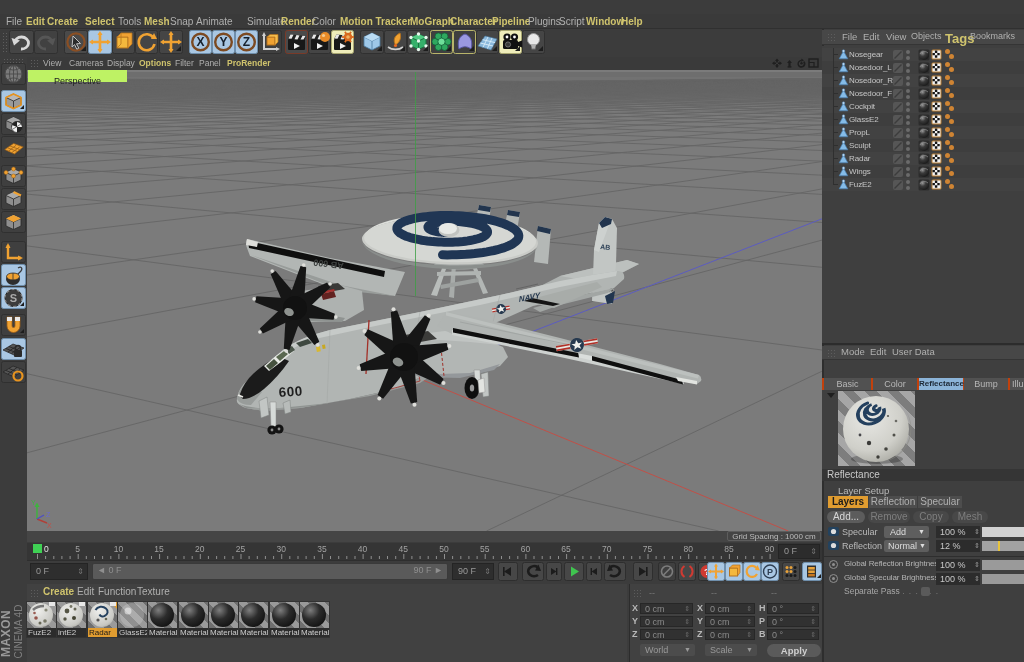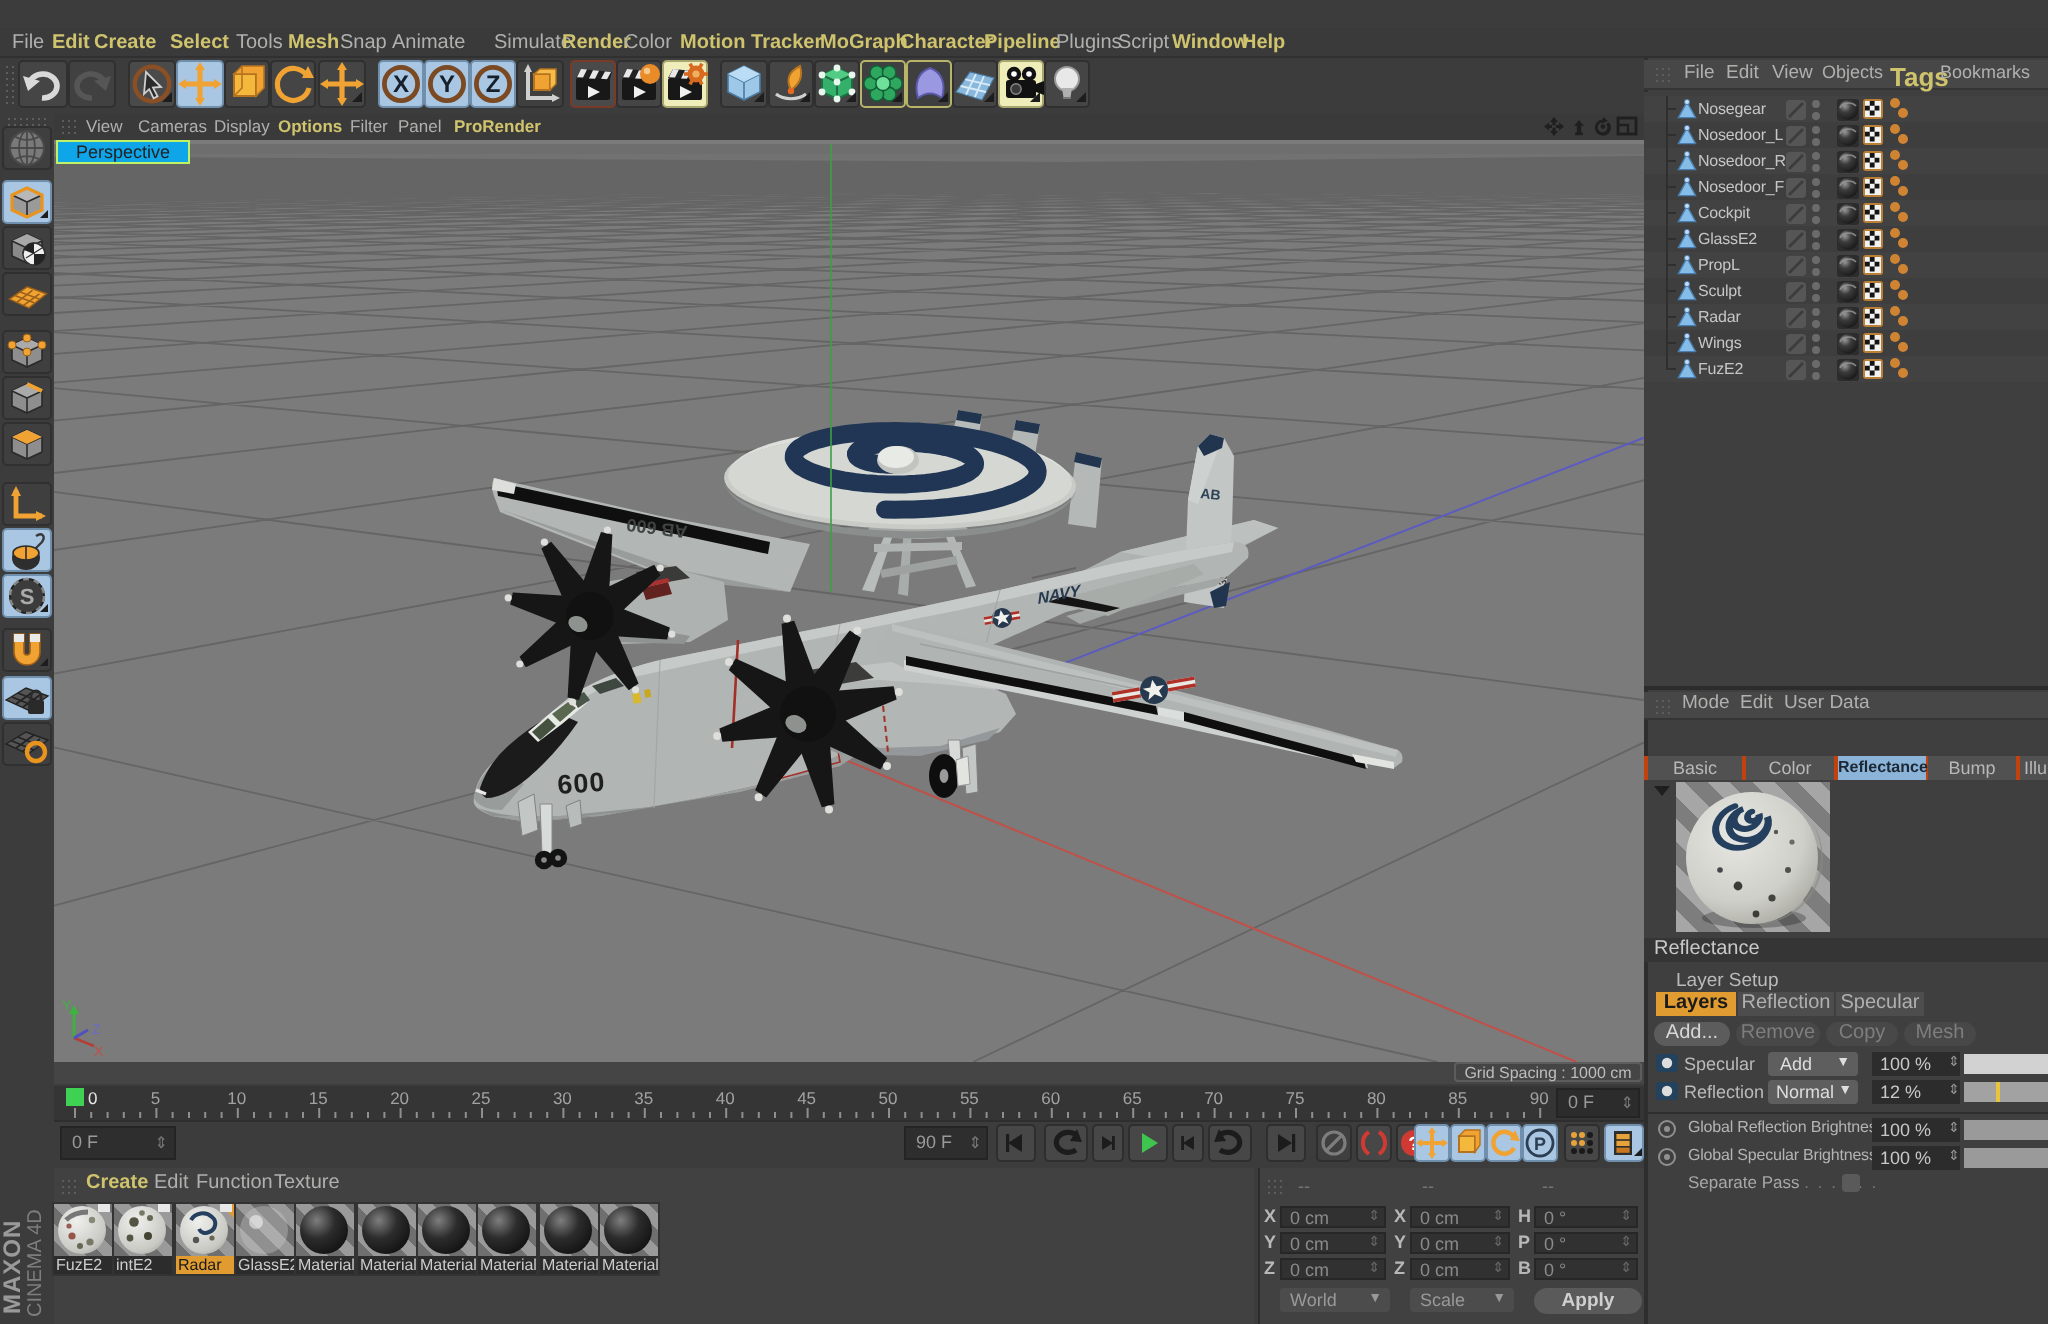--- a/index.html
+++ b/index.html
@@ -513,21 +513,21 @@
 <path d="M37 505L37 519" stroke="#3db43d" stroke-width="1.4"></path>
 <path d="M37 519L47 523" stroke="#b04038" stroke-width="1.4"></path>
 <path d="M37 519L44 515" stroke="#5050c0" stroke-width="1.4"></path>
 <path d="M34.5 507L37 502.5L39.5 507Z" fill="#3db43d"></path>
 <text x="31" y="505" font-size="7" fill="#3db43d" font-family="Liberation Sans">Y</text>
           <text x="46" y="517" font-size="7" fill="#6a6ad0" font-family="Liberation Sans">Z</text>
           <text x="47" y="528" font-size="7" fill="#c05048" font-family="Liberation Sans">X</text>
 </g>
       </svg>
 
-  <div class="abs" style="left:1px;top:13px;height:12px;background:#0ea5e9;border:1px solid #bef264;font-size:9px;color:#222;line-height:11px;padding:0 9px">Perspective</div>
+  <div class="abs" style="left:1px;top:13px;height:12px;background:#0ea5e9;border:6px solid #bef264;font-size:9px;color:#222;line-height:11px;padding:0 20px">Perspective</div>
 
   <div class="abs" style="left:0;top:474px;width:795px;height:11px;background:#454545"></div>
       <div class="abs" style="left:700px;top:474px;width:94px;height:10px;border:1px solid #5d5d5d;border-radius:2px;font-size:8px;color:#bdbdbd;text-align:center;line-height:9px;white-space:nowrap">Grid Spacing : 1000 cm</div>
 </div>
 
 <div class="abs" style="left:27px;top:542px;width:795px;height:42px;background:#3c3c3c" id="timeline">
       <svg class="abs" style="left:0;top:1px" width="795" height="18" viewBox="0 0 795 18">
 <rect width="795" height="18" fill="#353535"></rect>
 <rect x="6" y="1" width="9" height="9" fill="#3fd154"></rect>
 <text x="17" y="9" font-size="8.5" fill="#e8e8e8" font-family="Liberation Sans">0</text>
@@ -637,20 +637,24 @@
         <text x="539.1" y="9" font-size="8.5" fill="#a2a2a2" text-anchor="middle" font-family="Liberation Sans">65</text>
         <text x="579.8" y="9" font-size="8.5" fill="#a2a2a2" text-anchor="middle" font-family="Liberation Sans">70</text>
         <text x="620.5" y="9" font-size="8.5" fill="#a2a2a2" text-anchor="middle" font-family="Liberation Sans">75</text>
         <text x="661.2" y="9" font-size="8.5" fill="#a2a2a2" text-anchor="middle" font-family="Liberation Sans">80</text>
         <text x="701.9" y="9" font-size="8.5" fill="#a2a2a2" text-anchor="middle" font-family="Liberation Sans">85</text>
         <text x="742.6" y="9" font-size="8.5" fill="#a2a2a2" text-anchor="middle" font-family="Liberation Sans">90</text>
 <rect y="17" width="795" height="1" fill="#2e2e2e"></rect>
 </svg>
 <div class="abs" style="left:751px;top:2px;width:42px;height:15px;background:#2c2c2c;border:1px solid #242424;color:#9a9a9a;font-size:9px;line-height:13px;padding-left:5px">0 F<span style="float:right;margin-right:2px;color:#777;font-size:8px">⇕</span></div>
 <div class="abs" style="left:3px;top:21px;width:58px;height:17px;background:#2e2e2e;border:1px solid #242424;color:#9a9a9a;font-size:9px;line-height:15px;padding-left:5px">0 F<span style="float:right;margin-right:3px;color:#777;font-size:8px">⇕</span></div>
+<div class="abs" style="left:65px;top:21px;width:356px;height:17px;background:#5a5a5a;border-radius:2px;border:1px solid #3a3a3a">
+  <div class="abs" style="left:4px;top:1px;font-size:9px;color:#8f8f8f">◄ 0 F</div>
+  <div class="abs" style="right:4px;top:1px;font-size:9px;color:#8f8f8f">90 F ►</div>
+</div>
 <div class="abs" style="left:425px;top:21px;width:42px;height:17px;background:#2e2e2e;border:1px solid #242424;color:#9a9a9a;font-size:9px;line-height:15px;padding-left:5px">90 F<span style="float:right;margin-right:2px;color:#777;font-size:8px">⇕</span></div>
 <svg class="abs" style="left:471px;top:20px" width="20" height="19" viewBox="0 0 20 19">
         <rect x="0.5" y="0.5" width="19" height="18" rx="2" fill="#474747" stroke="#2e2e2e"></rect>
         <path d="M6 9.5 L13 5 V14Z" fill="#1c1c1c"></path>
         <rect x="5" y="5" width="1.6" height="9" fill="#1c1c1c"></rect>
       </svg>
       <svg class="abs" style="left:495px;top:20px" width="22" height="19" viewBox="0 0 22 19">
         <rect x="0.5" y="0.5" width="21" height="18" rx="2" fill="#474747" stroke="#2e2e2e"></rect>
         <path d="M15.5 5 A6 5 0 1 0 16 13" fill="none" stroke="#1c1c1c" stroke-width="2.6"></path>
         <path d="M16.5 2.5 L13 8.5 L19 9Z" fill="#1c1c1c"></path>

